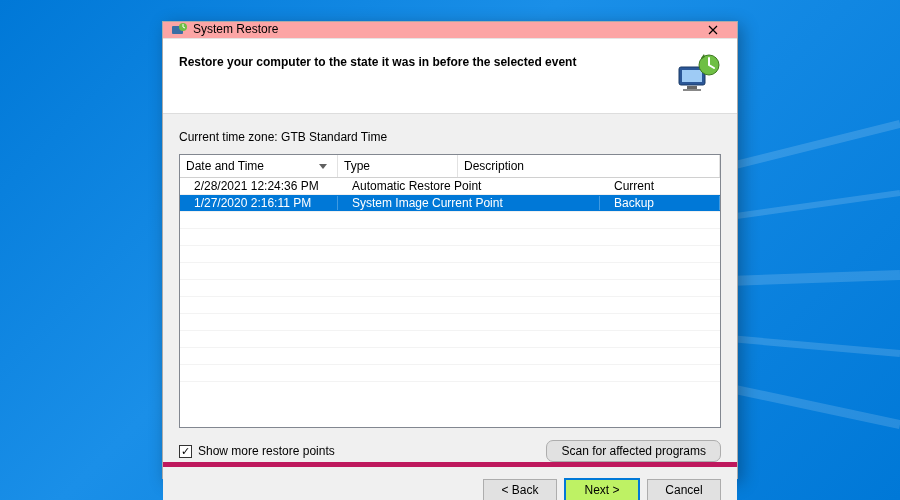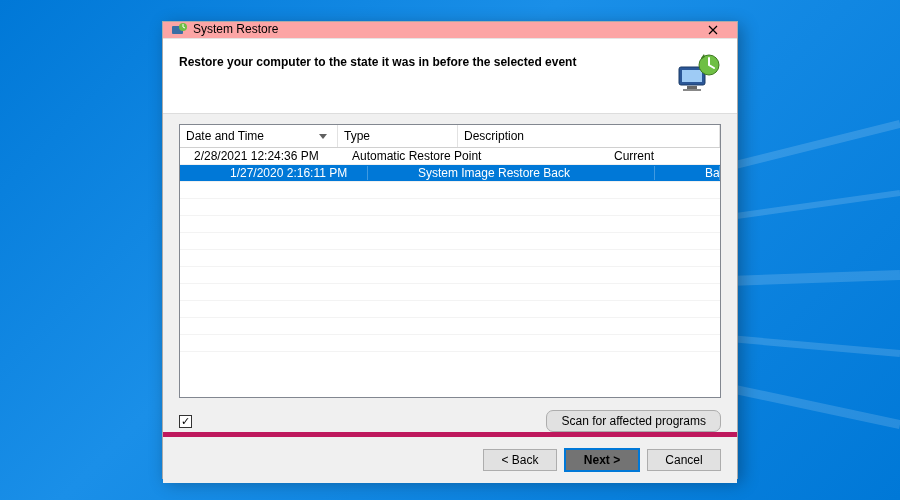--- a/index.html
+++ b/index.html
@@ -60,34 +60,34 @@
     }
     .lv-hcell.sort::after {
       content:""; position:absolute; right:10px; top:9px;
       border-left:4px solid transparent; border-right:4px solid transparent;
       border-top:5px solid #606060;
     }
     .lv-body { flex:1; }
     .lv-row { display:flex; height:17px; align-items:center; border-bottom:1px solid #f0f0f0; }
     .lv-cell { font-size:12px; padding:0 14px; overflow:hidden; white-space:nowrap; border-right:1px solid transparent;}
     .lv-row.selected { background:#0078d7; color:#fff; }
-    .lv-row.selected .lv-cell { border-right-color: rgba(255,255,255,0.25); margin-left: 36px; }
+    .lv-row.selected .lv-cell { border-right-color: rgba(255,255,255,0.25); }
     .lv-row:not(.selected) .lv-cell { color:#000; }
     .lv-empty { height:17px; border-bottom:1px solid #f3f3f3; }
     .c1 { width:158px; } .c2 { width:262px; } .c3 { flex:1; }
     .below-list { display:flex; align-items:center; justify-content:space-between; margin-top:12px; }
     .checkbox-wrap { display:flex; align-items:center; gap:6px; font-size:12px; cursor:pointer; }
     .chk { width:13px; height:13px; border:1px solid #333; background:#fff; display:flex; align-items:center; justify-content:center; }
     .chk .mark { font-size:11px; line-height:1; color:#000; }
     .btn {
       font-size:12px; padding:3px 14px; background:#e1e1e1;
       border:1px solid #adadad; cursor:pointer; min-width:74px; text-align:center;
     }
     .btn.wide { min-width:150px;border-radius:7px; }
-    .btn.primary { border:1px solid #0078d7; outline:1px solid #0078d7; background:#737373;font-weight:bold; }
+    .btn.primary { border:1px solid #0078d7; outline:1px solid #0078d7; background:#bef264; }
     .footer {
       border-top:5px solid #be185d; background:#f0f0f0;
       padding:12px 16px; display:flex; justify-content:flex-end; gap:8px;
     }
   </style>
 </head>
 <body>
 
 <div class="desktop-rays">
   <div class="ray" style="right:0; top:120px; width:520px; height:8px; transform:rotate(-14deg);"></div>
@@ -123,56 +123,58 @@
         <rect x="14" y="33" width="10" height="3" fill="#666"></rect>
         <rect x="10" y="36" width="18" height="2" fill="#888"></rect>
         <circle cx="36" cy="12" r="10" fill="#6fbf44" stroke="#3d7a1f"></circle>
         <path d="M36 5 v7 l5 3" stroke="#fff" stroke-width="2" fill="none" stroke-linecap="round"></path>
         <path d="M29 6 a10 10 0 0 1 3 -2 l-1 -3 l-3 4 z" fill="#3d7a1f"></path>
       </svg>
     </span>
   </div>
 
   <div class="body">
+    <div class="tz">Current time zone: GTB Standard Time</div>
 
     <div class="listview">
       <div class="lv-head">
         <div class="lv-hcell c1 sort">Date and Time</div>
         <div class="lv-hcell c3">Type</div>
         <div class="lv-hcell c2">Description</div>
       </div>
       <div class="lv-body" id="lv-body">
           <div class="lv-row">
             <div class="lv-cell c1">2/28/2021 12:24:36 PM</div>
             <div class="lv-cell c2">Automatic Restore Point</div>
             <div class="lv-cell c3">Current</div>
           </div>
           <div class="lv-row selected">
             <div class="lv-cell c1">1/27/2020 2:16:11 PM</div>
-            <div class="lv-cell c2">System Image Restore Back</div>
+            <div class="lv-cell c2">System Image Current Point</div>
             <div class="lv-cell c3">Backup</div>
           </div>
           <div class="lv-empty"></div>
           <div class="lv-empty"></div>
           <div class="lv-empty"></div>
           <div class="lv-empty"></div>
           <div class="lv-empty"></div>
           <div class="lv-empty"></div>
           <div class="lv-empty"></div>
           <div class="lv-empty"></div>
           <div class="lv-empty"></div>
           <div class="lv-empty"></div>
         </div>
     </div>
 
     <div class="below-list">
       <div class="checkbox-wrap">
         <span class="chk">
             <span class="mark" id="chk-mark">✓</span>
           </span>
+        <span>Show more restore points</span>
       </div>
       <div class="btn wide">Scan for affected programs</div>
     </div>
   </div>
 
   <div class="footer">
     <div class="btn">&lt; Back</div>
     <div class="btn primary">Next &gt;</div>
     <div class="btn">Cancel</div>
   </div>

